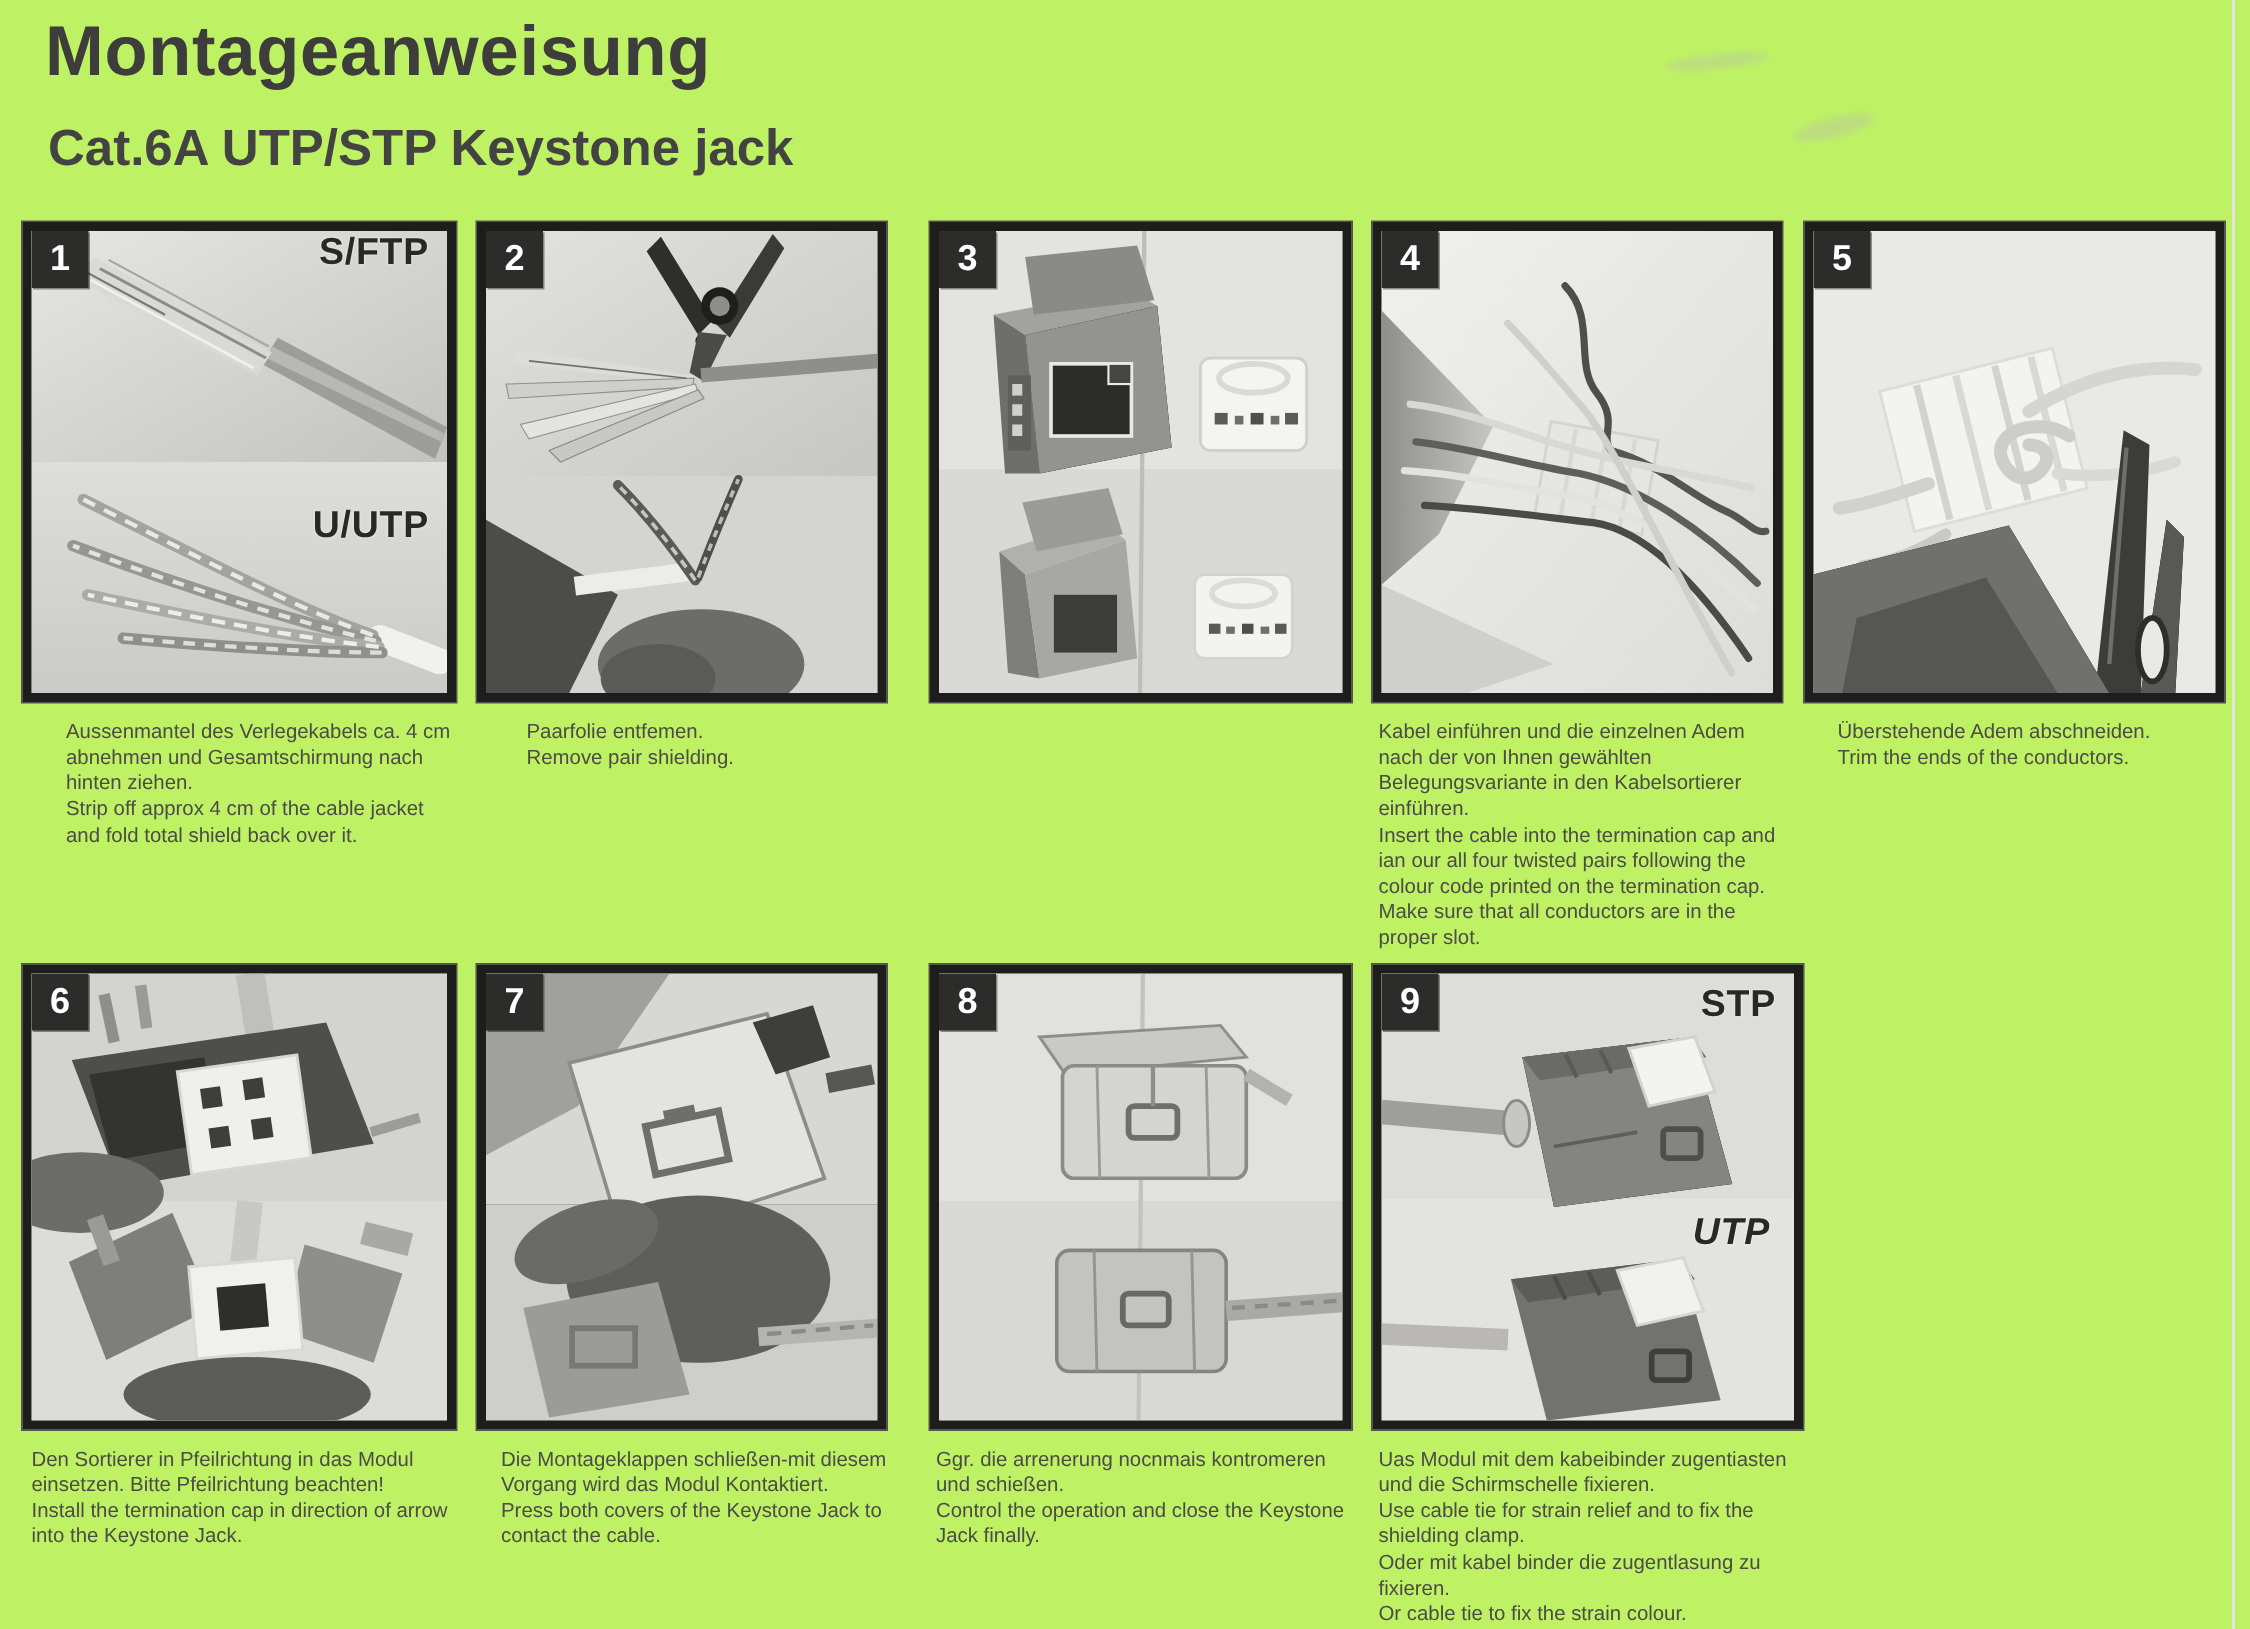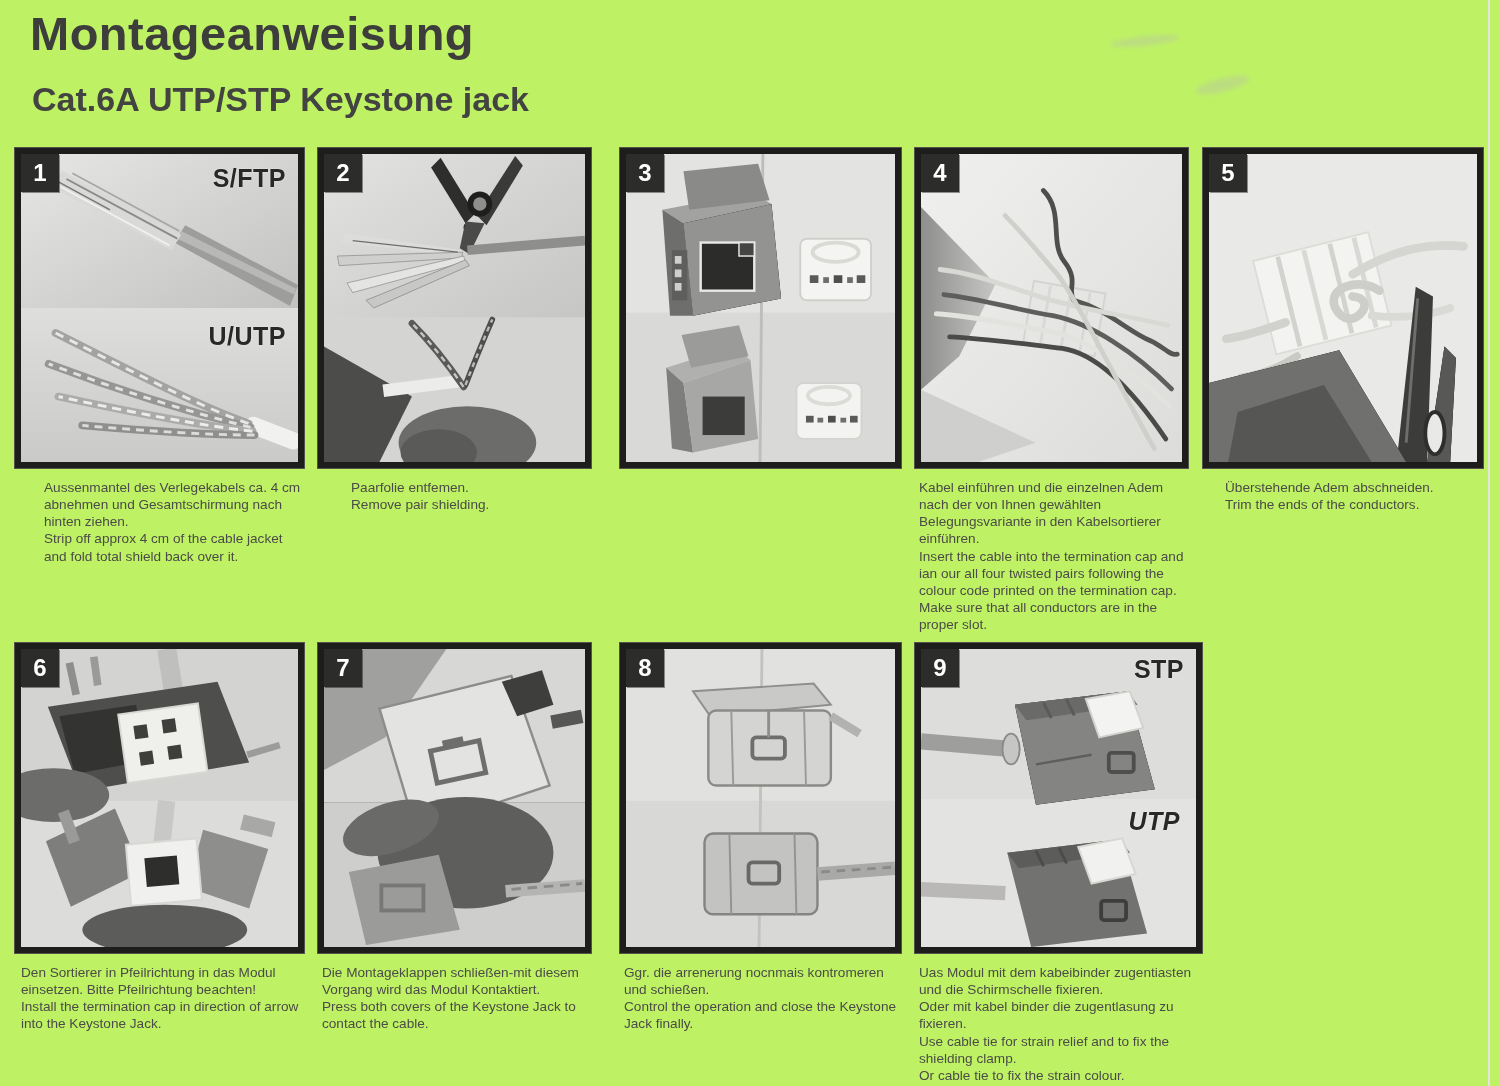--- a/index.html
+++ b/index.html
@@ -83,22 +83,22 @@
           <path d="M232,284 C170,268 100,246 28,218" stroke="#969694" stroke-width="8" fill="none" stroke-linecap="round"></path>
           <path d="M234,288 C180,282 110,268 38,252" stroke="#ababa9" stroke-width="8" fill="none" stroke-linecap="round"></path>
           <path d="M236,292 C190,292 130,288 62,282" stroke="#8f8f8d" stroke-width="8" fill="none" stroke-linecap="round"></path>
           <path d="M230,280 C180,262 120,230 35,186" stroke="#e8e8e6" stroke-width="3" fill="none" stroke-dasharray="9 7"></path>
           <path d="M232,284 C170,268 100,246 28,218" stroke="#e2e2e0" stroke-width="3" fill="none" stroke-dasharray="8 7"></path>
           <path d="M234,288 C180,282 110,268 38,252" stroke="#ededeb" stroke-width="3" fill="none" stroke-dasharray="9 6"></path>
           <path d="M236,292 C190,292 130,288 62,282" stroke="#dcdcda" stroke-width="3" fill="none" stroke-dasharray="8 6"></path>
         </g>
       </svg>
       <div class="badge">1</div>
-      <div class="plabel" style="top:10px; right:12px;">S/FTP</div>
-      <div class="plabel" style="top:168px; right:12px;">U/UTP</div>
+      <div class="plabel" style="top:0; right:12px;">S/FTP</div>
+      <div class="plabel" style="top:182px; right:12px;">U/UTP</div>
     </div>
     <div class="caption" style="padding-left:6px;margin-left:23px;">
       <p>Aussenmantel des Verlegekabels ca. 4 cm abnehmen und Gesamtschirmung nach hinten ziehen.</p>
       <p>Strip off approx 4 cm of the cable jacket and fold total shield back over it.</p>
     </div>
   </div>
 
   <div class="card" style="left:318px; top:148px; width:273px;">
     <div class="frame" style="height:320px;">
       <svg viewBox="0 0 273 320" preserveAspectRatio="none">
@@ -338,21 +338,21 @@
           <ellipse cx="70" cy="186" rx="52" ry="26" fill="#6a6a68" transform="rotate(-18 70 186)"></ellipse>
           <polygon points="26,232 120,214 142,292 44,308" fill="#9b9b99"></polygon>
           <rect x="60" y="246" width="44" height="26" fill="none" stroke="#77 7775" stroke-width="4"></rect>
           <rect x="60" y="246" width="44" height="26" fill="none" stroke="#777775" stroke-width="4"></rect>
           <line x1="190" y1="252" x2="273" y2="246" stroke="#b4b4b2" stroke-width="13"></line>
           <line x1="196" y1="250" x2="270" y2="244" stroke="#8a8a88" stroke-width="3" stroke-dasharray="10 7"></line>
         </g>
       </svg>
       <div class="badge">7</div>
     </div>
-    <div class="caption" style="padding-left:4px;">
+    <div class="caption" style="padding-left:4px;margin-left:12px;">
       <p>Die Montageklappen schließen-mit diesem Vorgang wird das Modul Kontaktiert.</p>
       <p>Press both covers of the Keystone Jack to contact the cable.</p>
     </div>
   </div>
 
   <div class="card" style="left:620px; top:643px; width:281px;">
     <div class="frame" style="height:310px;">
       <svg viewBox="0 0 281 310" preserveAspectRatio="none">
         <rect x="0" y="0" width="281" height="158" fill="#e1e1df"></rect>
         <rect x="0" y="158" width="281" height="152" fill="#d8d8d6"></rect>
@@ -411,19 +411,19 @@
           <polygon points="164,206 210,197 224,234 178,244" fill="#f1f1ef" stroke="#d6d6d2" stroke-width="2"></polygon>
           <rect x="188" y="262" width="26" height="20" rx="3" fill="none" stroke="#3e3e3c" stroke-width="4"></rect>
         </g>
       </svg>
       <div class="badge">9</div>
       <div class="plabel" style="top:6px; right:12px;">STP</div>
       <div class="plabel" style="top:158px; right:16px;font-style:italic;">UTP</div>
     </div>
     <div class="caption" style="padding-left:4px;">
       <p>Uas Modul mit dem kabeibinder zugentiasten und die Schirmschelle fixieren.</p>
+      <p>Use cable tie for strain relief and to fix the shielding clamp.</p>
       <p>Oder mit kabel binder die zugentlasung zu fixieren.</p>
-      <p>Use cable tie for strain relief and to fix the shielding clamp.</p>
       <p>Or cable tie to fix the strain colour.</p>
     </div>
   </div>
 
 </div>
 
 </body></html>

